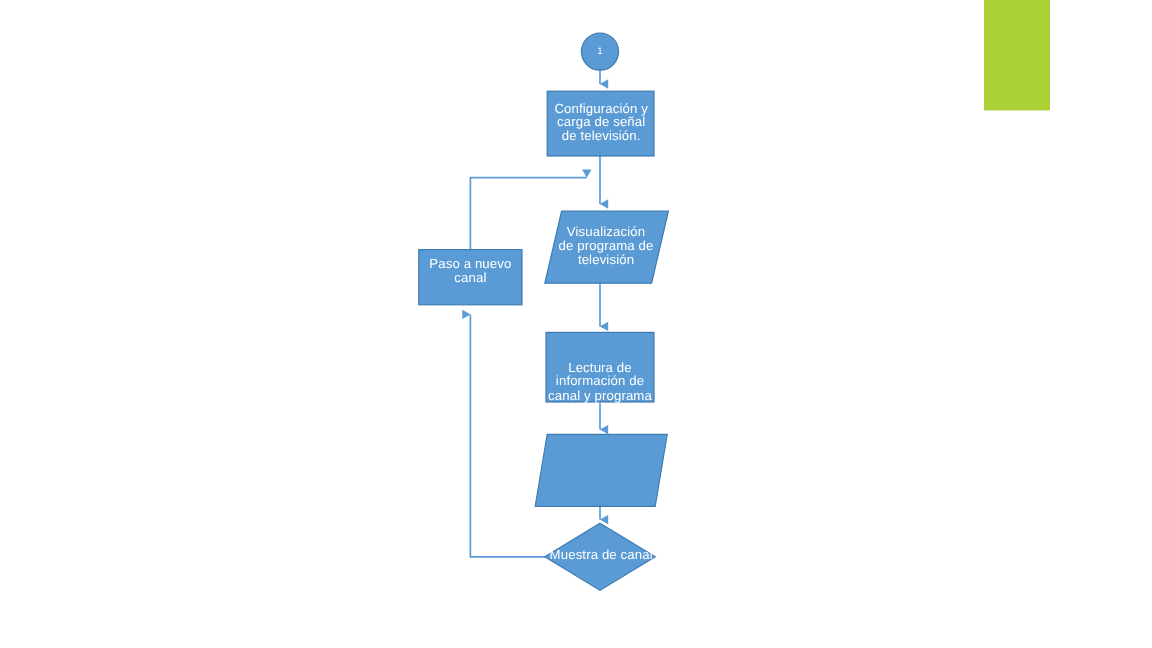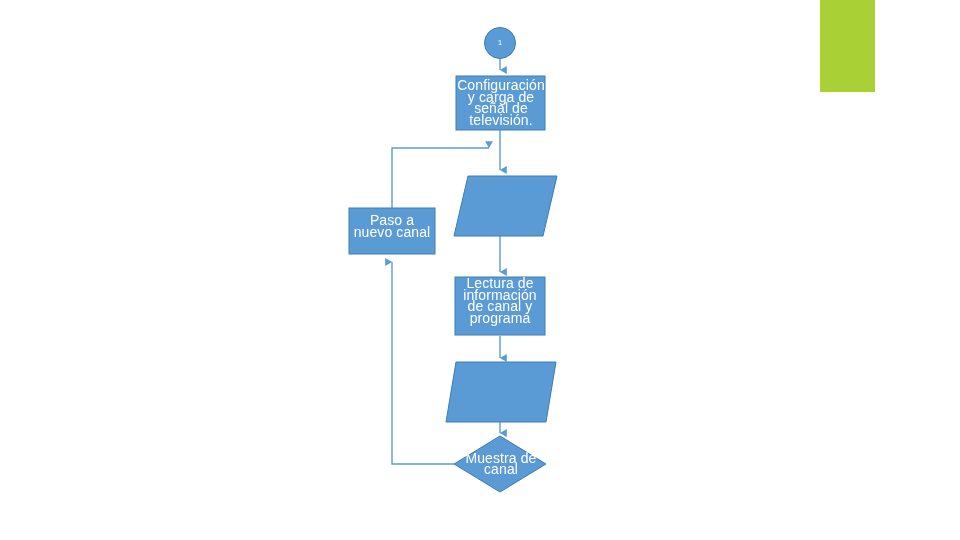--- a/index.html
+++ b/index.html
@@ -33,29 +33,29 @@
     width: 960px;
     height: 540px;
   }
   .node-label {
     position: absolute;
     display: flex;
     align-items: center;
     justify-content: center;
     text-align: center;
     color: #FFFFFF;
-    font-size: 14px;
+    font-size: 11px;
     line-height: 11.5px;
     letter-spacing: 0.1px;
     pointer-events: none;
   }
   .lbl-start    { left: 484px; top: 29px;  width: 32px; height: 28px; font-size: 8px; }
   .lbl-config   { left: 457px; top: 76px;  width: 88px; height: 54px; }
   .lbl-visual   { left: 465px; top: 177px; width: 80px; height: 58px; }
-  .lbl-lectura  { left: 455px; top: 273px; width: 90px; height: 56px; }
+  .lbl-lectura  { left: 455px; top: 291px; width: 90px; height: 56px; }
   .lbl-muestra  { left: 463px; top: 364px; width: 76px; height: 56px; }
   .lbl-cambio   { left: 458px; top: 452px; width: 86px; height: 24px; }
   .lbl-paso     { left: 350px; top: 210px; width: 84px; height: 33px; }
 </style>
 </head>
 <body>
 
 <div id="canvas">
 
   <div class="accent-bar"></div>
@@ -102,20 +102,21 @@
 
     <polygon points="500,436 546,464 500,492 454,464" fill="#5B9BD5" stroke="#3E7CB1" stroke-width="1"></polygon>
 
     <rect x="349" y="208" width="86" height="46" fill="#5B9BD5" stroke="#3E7CB1" stroke-width="1"></rect>
   </svg>
 
   <div class="node-label lbl-start">1</div>
 
   <div class="node-label lbl-config">Configuración y carga de señal de televisión.</div>
 
+  <div class="node-label lbl-visual">Visualización de programa de televisión</div>
 
   <div class="node-label lbl-lectura">Lectura de información de canal y programa</div>
 
 
   <div class="node-label lbl-cambio">Muestra de canal</div>
 
   <div class="node-label lbl-paso">Paso a nuevo canal</div>
 
 </div>
 

